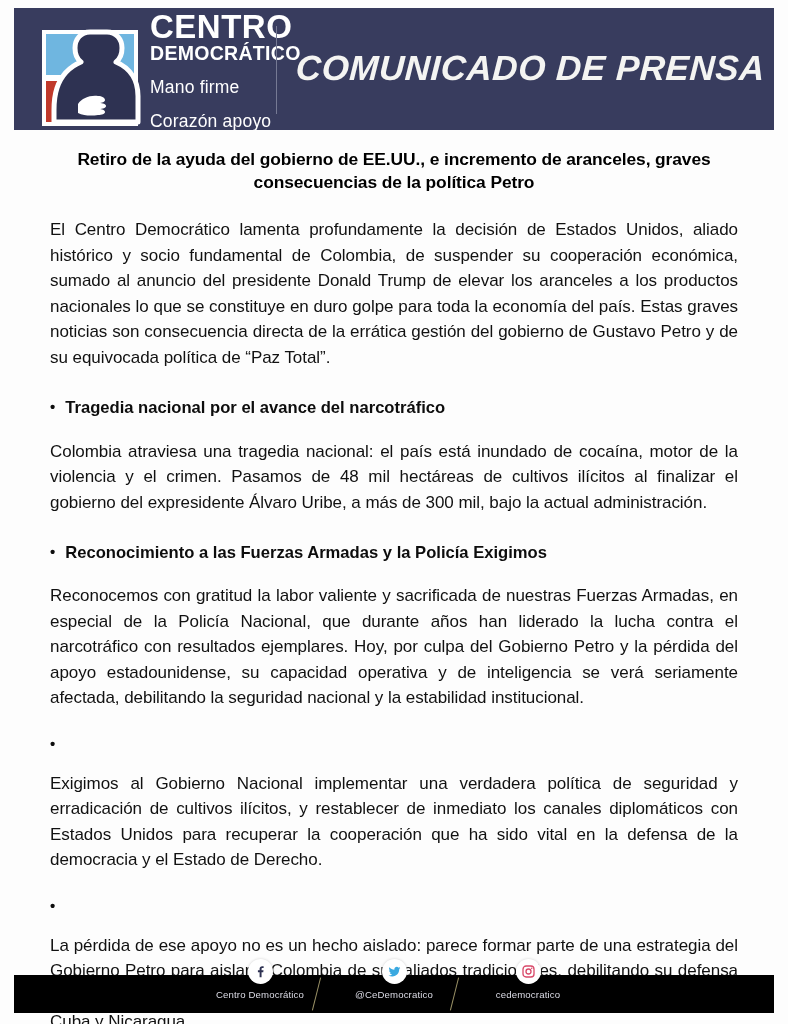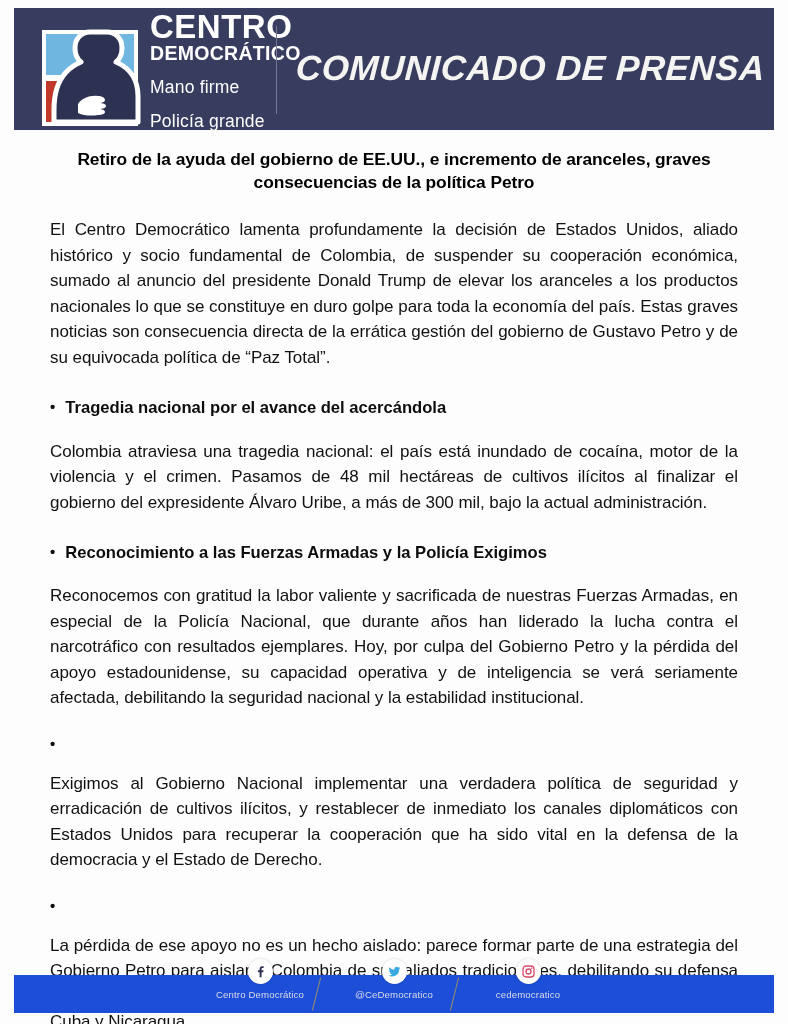--- a/index.html
+++ b/index.html
@@ -168,21 +168,21 @@
     margin-top: 19px;
   }
 
   
   .footer-band {
     position: absolute;
     left: 14px;
     top: 975px;
     width: 760px;
     height: 38px;
-    background: #1d4ed8;
+    background: #000000;
   }
 
   .social-row {
     position: absolute;
     left: 0;
     top: 0;
     width: 760px;
     height: 38px;
     display: flex;
     justify-content: center;
@@ -274,21 +274,21 @@
                    c3 0 6 1 6 3
                    c0 2 -3 3 -7 3
                    c-6 1 -14 1 -20 -2
                    z" fill="#ffffff"></path>
         </svg>
       </div>
       <div class="logo-words">
         <div class="logo-centro">CENTRO</div>
         <div class="logo-democratico">DEMOCRÁTICO</div>
         <div class="logo-slogan1">Mano firme</div>
-        <div class="logo-slogan2">Policía grande</div>
+        <div class="logo-slogan2">Corazón apoyo</div>
       </div>
     </div>
 
     <div class="logo-divider"></div>
 
     <div class="header-right">
       <div class="header-title">COMUNICADO DE PRENSA</div>
       <div class="flag-rule">
         <div class="flag-seg flag-red"></div>
         <div class="flag-seg flag-yellow"></div>
@@ -298,21 +298,21 @@
   </div>
 
   <div class="content">
 
     <div class="doc-title">Retiro de la ayuda del gobierno de EE.UU., e incremento de aranceles, graves consecuencias de la política Petro</div>
 
     <div class="para">El Centro Democrático lamenta profundamente la decisión de Estados Unidos, aliado histórico y socio fundamental de Colombia, de suspender su cooperación económica, sumado al anuncio del presidente Donald Trump de elevar los aranceles a los productos nacionales lo que se constituye en duro golpe para toda la economía del país. Estas graves noticias son consecuencia directa de la errática gestión del gobierno de Gustavo Petro y de su equivocada política de “Paz Total”.</div>
 
     <div class="bullet-head">
       <span class="bullet-dot">•</span>
-      <span>Tragedia nacional por el avance del acercándola</span>
+      <span>Tragedia nacional por el avance del narcotráfico</span>
     </div>
     <div class="para para-after-head">Colombia atraviesa una tragedia nacional: el país está inundado de cocaína, motor de la violencia y el crimen. Pasamos de 48 mil hectáreas de cultivos ilícitos al finalizar el gobierno del expresidente Álvaro Uribe, a más de 300 mil, bajo la actual administración.</div>
 
     <div class="bullet-head">
       <span class="bullet-dot">•</span>
       <span>Reconocimiento a las Fuerzas Armadas y la Policía Exigimos</span>
     </div>
     <div class="para para-after-head">Reconocemos con gratitud la labor valiente y sacrificada de nuestras Fuerzas Armadas, en especial de la Policía Nacional, que durante años han liderado la lucha contra el narcotráfico con resultados ejemplares. Hoy, por culpa del Gobierno Petro y la pérdida del apoyo estadounidense, su capacidad operativa y de inteligencia se verá seriamente afectada, debilitando la seguridad nacional y la estabilidad institucional.</div>
 
     <div class="bullet-head">

